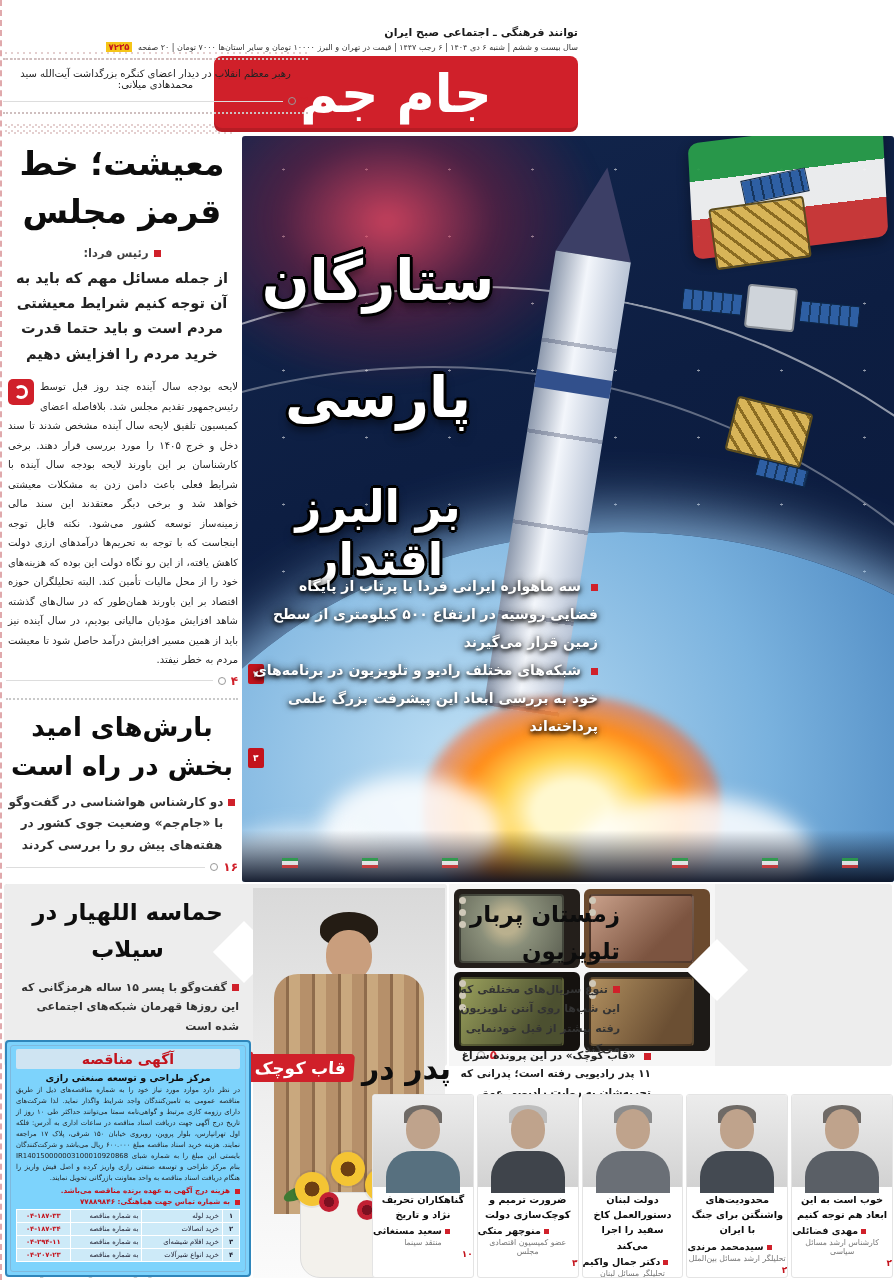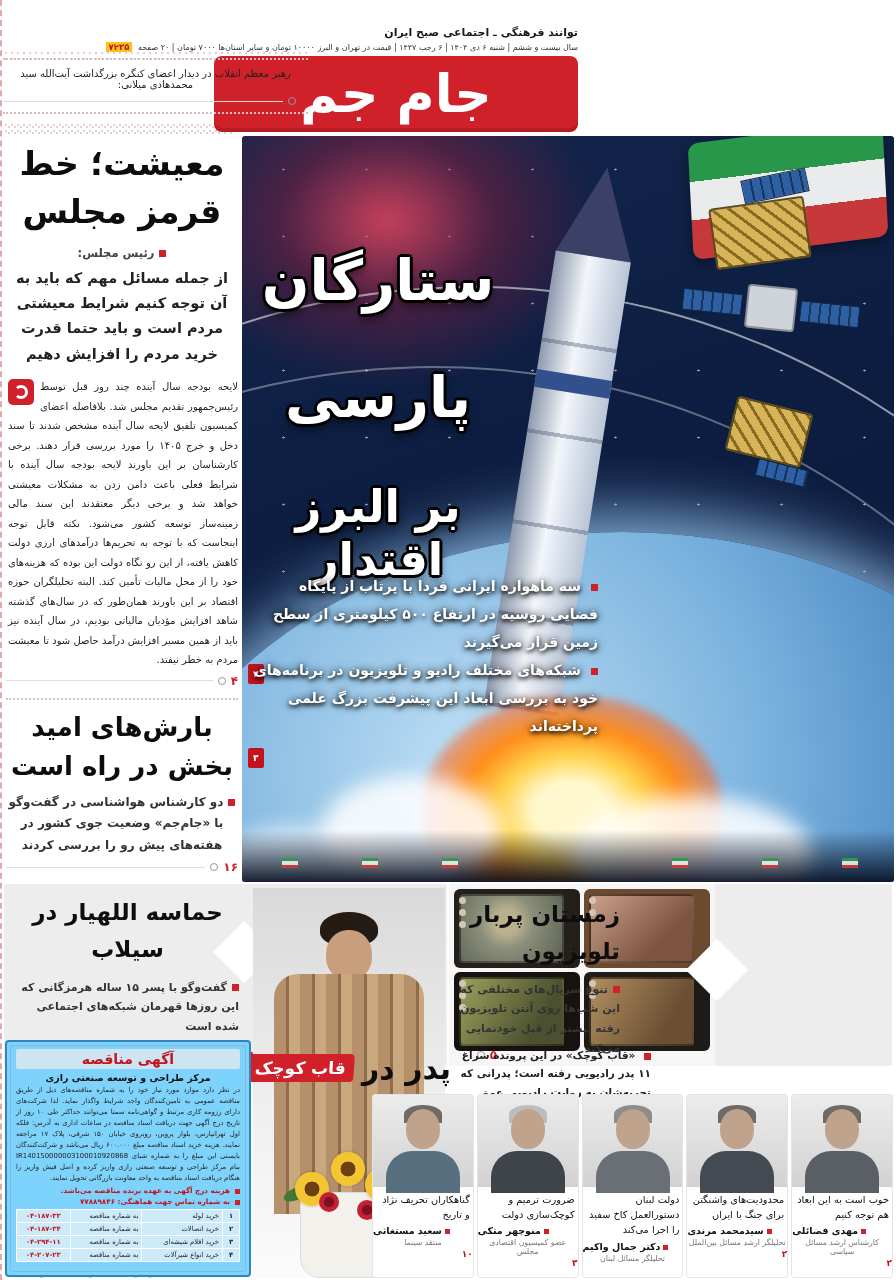--- a/index.html
+++ b/index.html
@@ -103,21 +103,21 @@
   .radiohead{position:absolute;left:3px;top:1044px;width:448px;height:48px;display:flex;flex-direction:row;align-items:center;justify-content:flex-start;gap:8px;}
   .rh-txt{font-size:30px;font-weight:900;color:#0d0d0d;}
   .kq-logo{background:#d0202a;color:#fff;font-weight:900;font-size:17px;padding:4px 8px;border-radius:4px;transform:skewX(-4deg);white-space:nowrap;}
   
   .experts{position:absolute;left:372px;top:1094px;width:521px;height:184px;display:flex;gap:3px;}
   .ecell{flex:1;background:#fff;border:1px solid #e4e4e4;border-radius:3px;overflow:hidden;display:flex;flex-direction:column;}
   .ephoto{height:92px;background:linear-gradient(#ececec,#d2d2d2);position:relative;flex:none;}
   .ephoto .head{position:absolute;left:50%;top:14px;transform:translateX(-50%);width:34px;height:40px;border-radius:50% 50% 46% 46%;background:#bfa38c;}
   .ephoto .hair{position:absolute;left:50%;top:10px;transform:translateX(-50%);width:38px;height:18px;border-radius:50% 50% 0 0;background:#6f6a66;}
   .ephoto .torso{position:absolute;left:50%;bottom:-6px;transform:translateX(-50%);width:74px;height:42px;border-radius:26px 26px 0 0;background:#5a5f66;}
-  .etitle{font-size:9.8px;font-weight:400;text-align:right;line-height:1.55;color:#0d0d0d;margin:5px 3px 0;}
+  .etitle{font-size:9.8px;font-weight:700;text-align:center;line-height:1.55;color:#0d0d0d;margin:5px 3px 0;}
   .ename{font-size:9.5px;font-weight:bold;text-align:left;color:#111;margin-top:3px;}
   .ename .sq{width:5px;height:5px;margin-left:3px;}
   .erole{font-size:7.8px;color:#777;text-align:center;margin-top:2px;}
   .epage{font-size:9px;color:#c3131c;font-weight:bold;margin-top:2px;}
   
   .ad{position:absolute;left:5px;top:1040px;width:246px;height:237px;border:2px solid #2f86bb;border-radius:4px;background:#7dd3fc;box-sizing:border-box;padding:3px;}
   .adin{border:1px solid #7fb9dd;border-radius:3px;height:100%;box-sizing:border-box;padding:3px 5px;overflow:hidden;}
   .adtitle{background:#cfe4f2;color:#c3131c;font-weight:900;font-size:14px;text-align:center;letter-spacing:6px;border-radius:2px;padding:2px 0;}
   .adorg{font-size:9.5px;font-weight:900;text-align:center;margin-top:3px;color:#111;}
   .adbody{font-size:6.9px;color:#222;text-align:justify;line-height:1.6;margin-top:2px;}
@@ -155,21 +155,21 @@
       <span class="pgdot"></span>
       <span class="pgline"></span>
     </div>
     <div class="dotrule" style="margin-top:4px;"></div>
   </div>
 
   <div class="lcol">
 
     <div>
       <div class="lt-big">معیشت؛ خط قرمز مجلس</div>
-      <div class="lkick"><span class="sq"></span><span>رئیس مجلس:</span></div>
+      <div class="lkick"><span class="sq"></span><span>رئیس فردا:</span></div>
       <div class="lsub">از جمله مسائل مهم که باید به آن توجه کنیم شرایط معیشتی مردم است و باید حتما قدرت خرید مردم را افزایش دهیم</div>
       <div class="lbody">
         <span class="minilogo"></span>
         <span>لایحه بودجه سال آینده چند روز قبل توسط رئیس‌جمهور تقدیم مجلس شد. بلافاصله اعضای کمیسیون تلفیق لایحه سال آینده مشخص شدند تا سند دخل و خرج ۱۴۰۵ را مورد بررسی قرار دهند. برخی کارشناسان بر این باورند لایحه بودجه سال آینده با شرایط فعلی باعث دامن زدن به مشکلات معیشتی خواهد شد و برخی دیگر معتقدند این سند مالی زمینه‌ساز توسعه کشور می‌شود. نکته قابل توجه اینجاست که با توجه به تحریم‌ها درآمدهای ارزی دولت کاهش یافته، از این رو نگاه دولت این بوده که هزینه‌های خود را از محل مالیات تأمین کند. البته تحلیلگران حوزه اقتصاد بر این باورند همان‌طور که در سال‌های گذشته شاهد افزایش مؤدیان مالیاتی بودیم، در سال آینده نیز باید از همین مسیر افزایش درآمد حاصل شود تا معیشت مردم به خطر نیفتد.</span>
       </div>
       <div class="pgrow">
           <span class="pgnum">۴</span>
           <span class="pgdot"></span>
           <span class="pgline"></span>
         </div>

